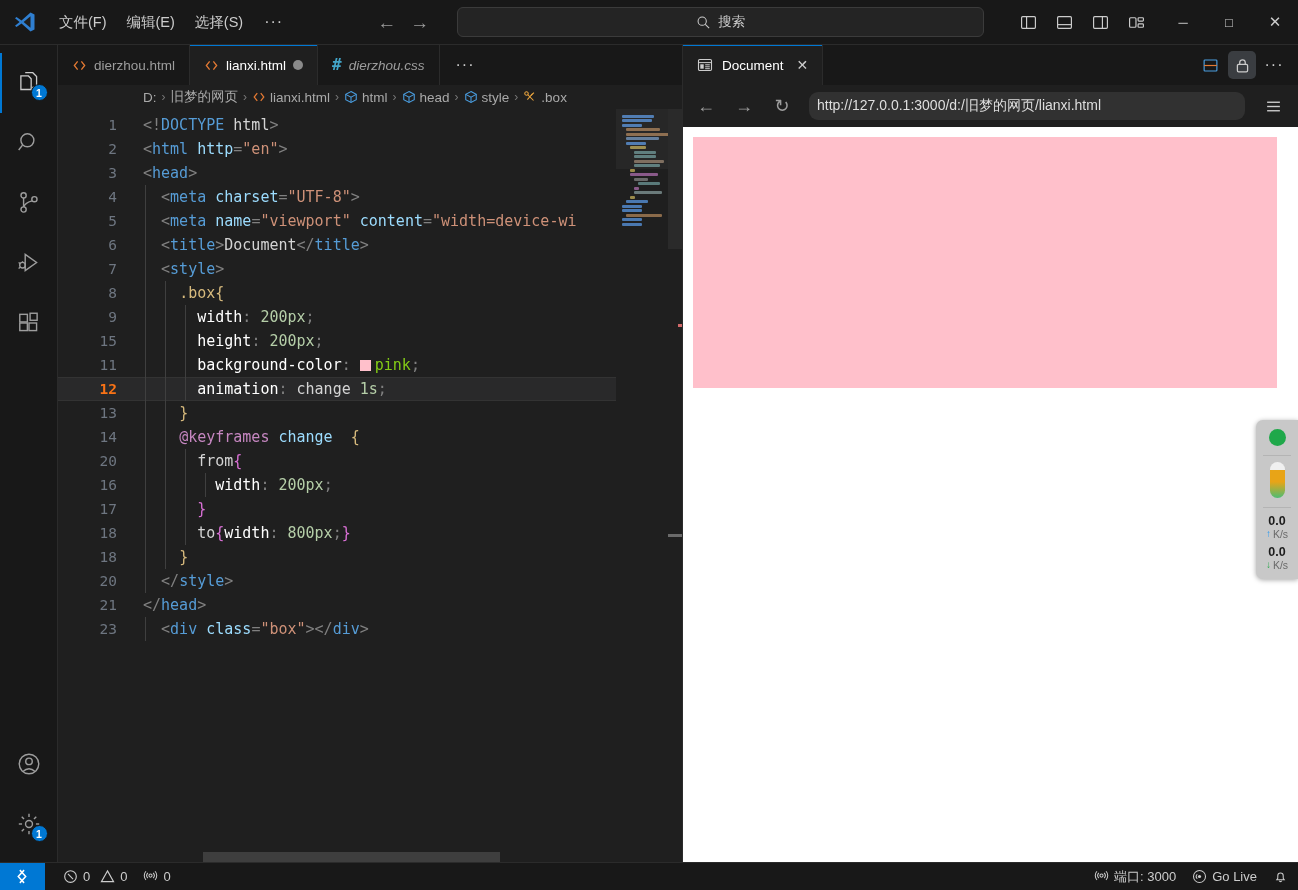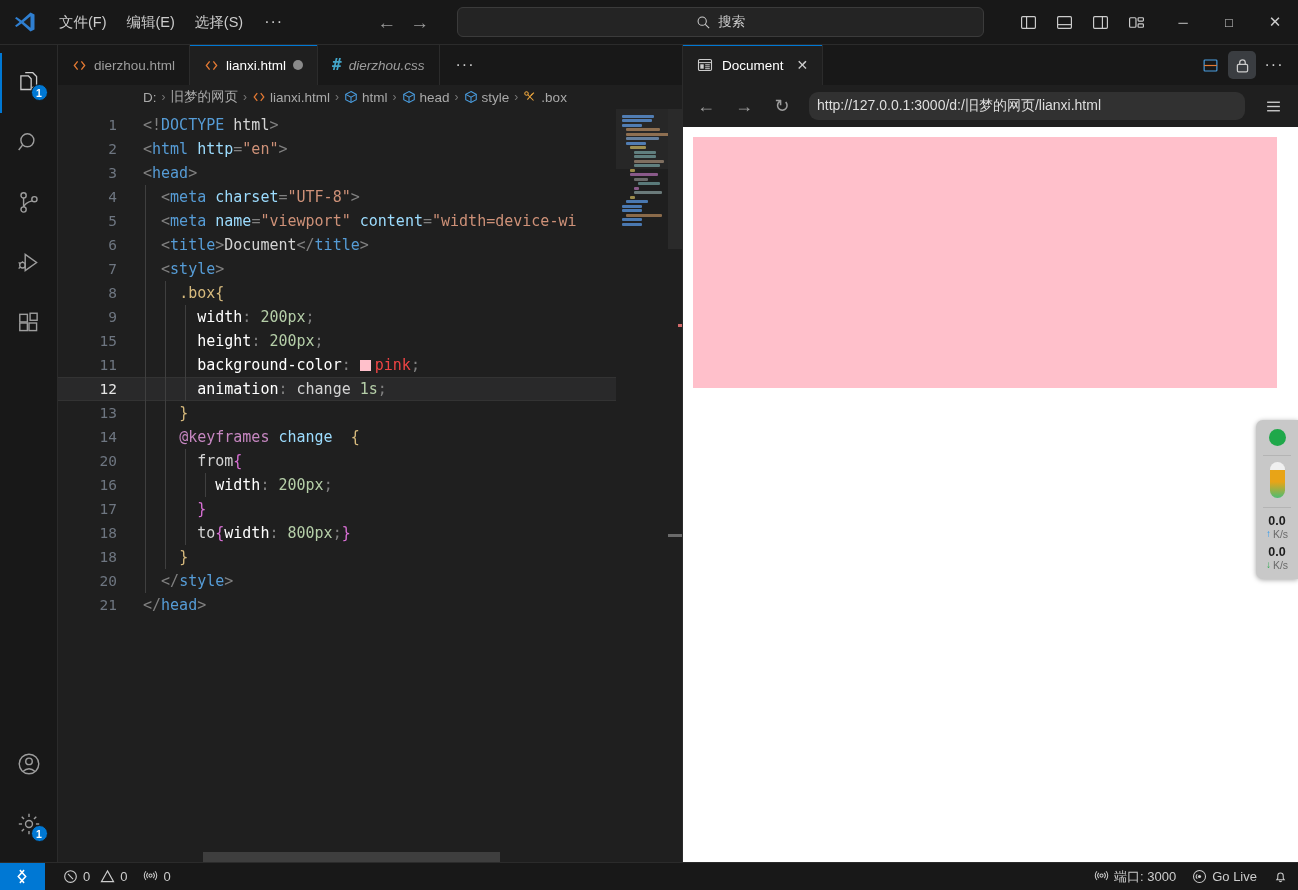--- a/index.html
+++ b/index.html
@@ -141,21 +141,21 @@
     padding-top: 4px;
   }
   .cline { display: flex; height: 24px; align-items: center; white-space: pre; position: relative; }
   .cline.current { background: #29292a; box-shadow: inset 0 1px 0 #333, inset 0 -1px 0 #333; }
   .lnum {
     width: 85px; min-width: 85px;
     text-align: right; padding-right: 26px;
     color: #6e7681; font-size: 14.5px;
     font-family: "DejaVu Sans Mono", monospace;
   }
-  .cline.current .lnum { color: #e5e5e5; }
+  .cline.current .lnum { color: #f97316; font-weight: bold; }
   .ctext { position: relative; }
   .guide {
     position: absolute; top: 0; bottom: 0; width: 1px;
     background: #3f3f3f;
   }
   .swatch {
     display: inline-block; width: 11px; height: 11px;
     background: #ffc0cb; vertical-align: baseline;
     margin-right: 4px; position: relative; top: 1px;
   }
@@ -163,21 +163,21 @@
   .t-punct   { color: #808080; }
   .t-tag     { color: #569cd6; }
   .t-attr    { color: #9cdcfe; }
   .t-str     { color: #ce9178; }
   .t-doctype { color: #569cd6; }
   .t-text    { color: #d4d4d4; }
   .t-sel     { color: #d7ba7d; }
   .t-brace   { color: #d7ba7d; }
   .t-brace2  { color: #da70d6; }
   .t-prop    { color: #ffffff; }
-  .t-val     { color: #ef4444; }
+  .t-val     { color: #84cc16; }
   .t-num     { color: #b5cea8; }
   .t-at      { color: #c586c0; }
   .t-ident   { color: #9cdcfe; }
 
   
   .minimap {
     width: 66px; min-width: 66px;
     background: #1f1f1f;
     position: relative;
     padding-top: 4px;
@@ -671,20 +671,24 @@
             <span class="lnum">20</span>
             <span class="ctext"><span class="guide" style="left:2px"></span>  <span class="t-punct">&lt;/</span><span class="t-tag">style</span><span class="t-punct">&gt;</span></span>
           </div>
 
           <div class="cline">
             <span class="lnum">21</span>
             <span class="ctext"><span class="t-punct">&lt;/</span><span class="t-tag">head</span><span class="t-punct">&gt;</span></span>
           </div>
 
 
+          <div class="cline">
+            <span class="lnum">23</span>
+            <span class="ctext"><span class="guide" style="left:2px"></span>  <span class="t-punct">&lt;</span><span class="t-tag">div</span> <span class="t-attr">class</span><span class="t-punct">=</span><span class="t-str">"box"</span><span class="t-punct">&gt;&lt;/</span><span class="t-tag">div</span><span class="t-punct">&gt;</span></span>
+          </div>
 
 
 
         </div>
 
         <div class="hscroll-track">
           <div class="hscroll-thumb" style="left:145px;width:297px;"></div>
         </div>
       </div>
 

